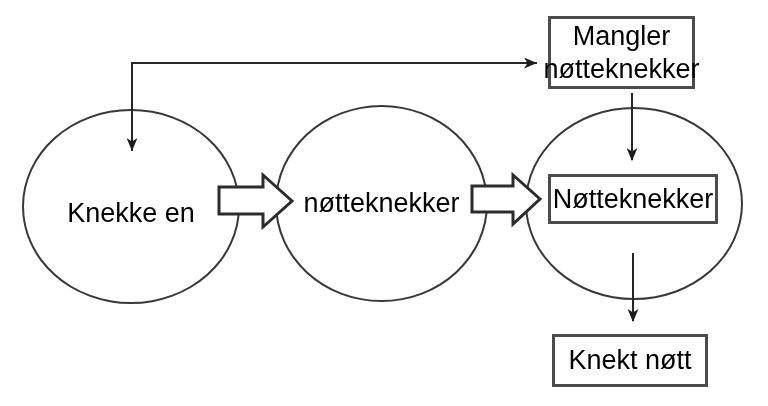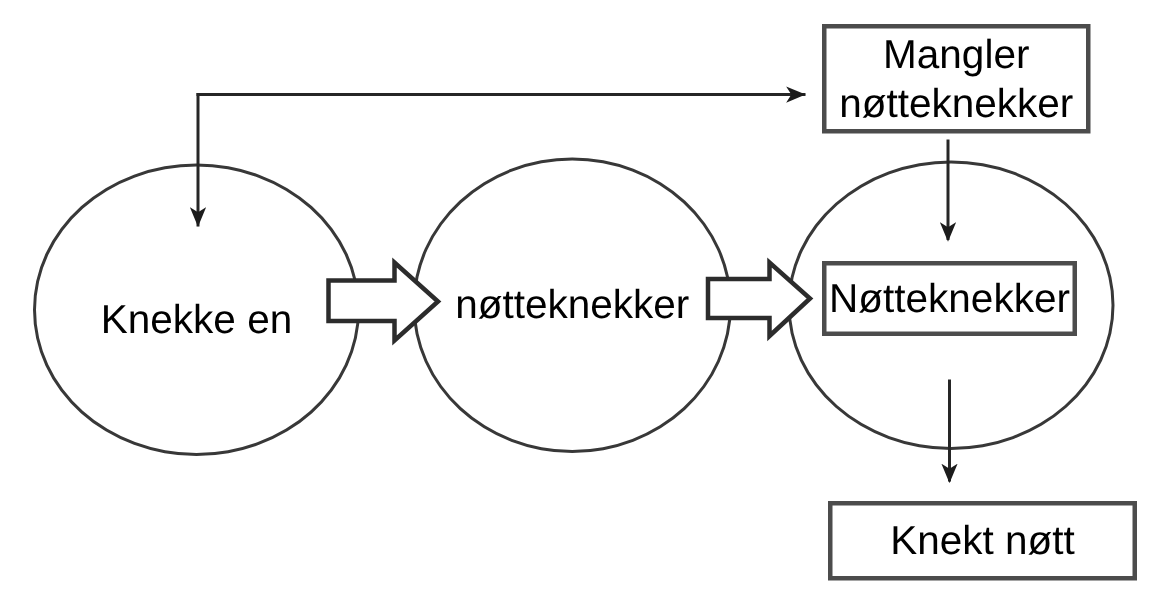--- a/index.html
+++ b/index.html
@@ -44,23 +44,23 @@
     box-sizing: border-box;
     border: 3px solid #4c4c4c;
     background: #ffffff;
     display: flex;
     flex-direction: column;
     align-items: center;
     justify-content: center;
     text-align: center;
     z-index: 3;
   }
-  .box-mangler { left: 548px; top: 16px;  width: 179px; height: 73px; }
+  .box-mangler { left: 548px; top: 16px;  width: 147px; height: 73px; }
   .box-notte   { left: 548px; top: 174px; width: 170px; height: 50px; }
-  .box-knekt   { left: 552px; top: 334px; width: 206px; height: 53px; }
+  .box-knekt   { left: 552px; top: 334px; width: 156px; height: 53px; }
 
   .lbl {
     color: #000000;
     font-size: 27px;
     line-height: 33px;
     text-align: center;
     white-space: nowrap;
   }
   .lbl span { display: block; }
   .c1 .lbl { transform: translateY(7px); }

